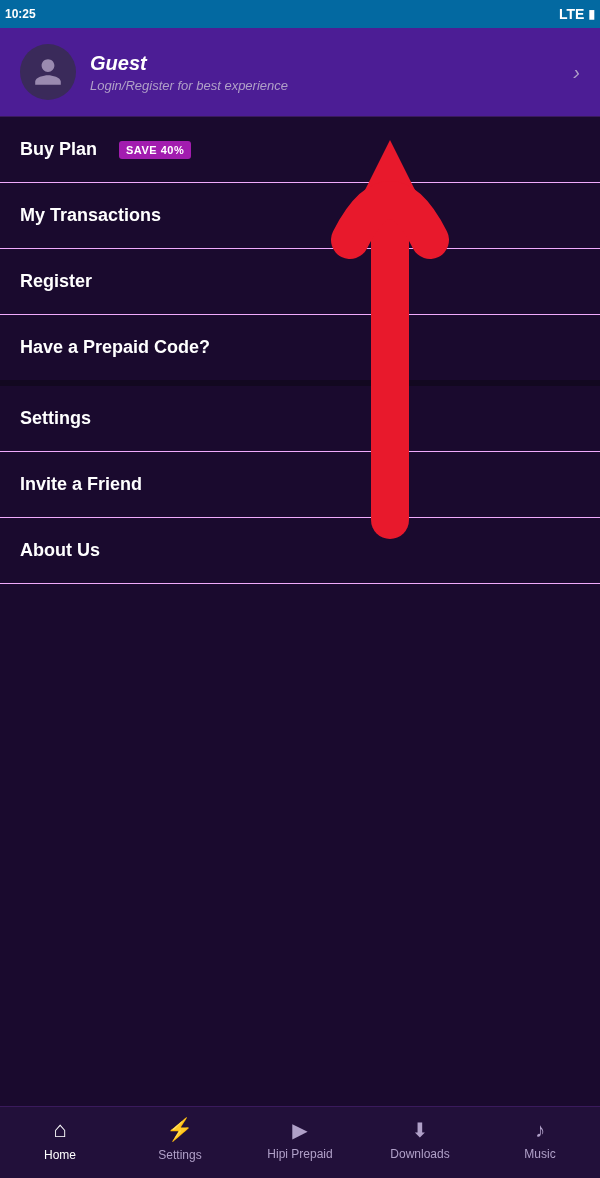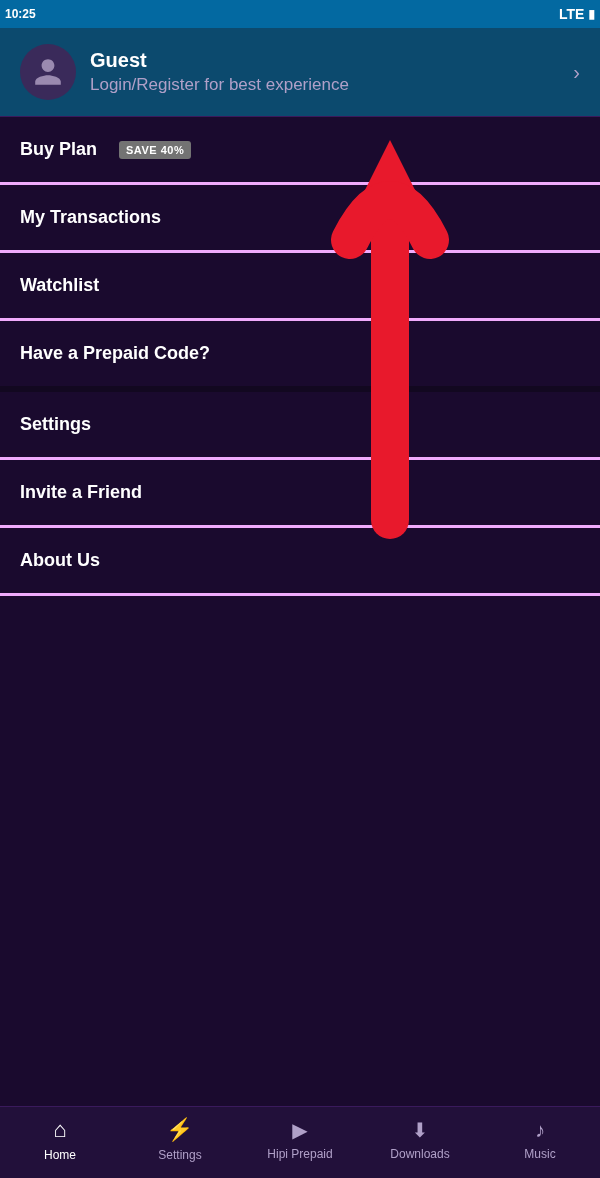--- a/index.html
+++ b/index.html
@@ -37,22 +37,23 @@
       color: #fff;
     }
     .signal-icon { font-size: 14px; }
 
     
     .user-header {
       display: flex;
       align-items: center;
       justify-content: space-between;
       padding: 16px 20px;
-      background: #0c4a6e;
+      background: #4c1d95;
       border-bottom: 1px solid #3a1a5c;
+      font-style: italic;
     }
     .user-info {
       display: flex;
       align-items: center;
       gap: 14px;
     }
     .avatar {
       width: 56px;
       height: 56px;
       border-radius: 50%;
@@ -65,53 +66,53 @@
       width: 32px;
       height: 32px;
       fill: #9a8ab0;
     }
     .user-text .name {
       font-size: 20px;
       font-weight: 700;
       color: #ffffff;
     }
     .user-text .subtitle {
-      font-size: 17px;
+      font-size: 13px;
       color: #b0a0c8;
       margin-top: 3px;
     }
     .chevron-right {
       color: #b0a0c8;
       font-size: 20px;
     }
 
     
     .menu-section {
       background: #1a0a2e;
     }
     .menu-item {
       display: flex;
       align-items: center;
       justify-content: space-between;
       padding: 22px 20px;
       cursor: pointer;
-      border-bottom: 3px solid #f0abfc;
+      border-bottom: 1px solid #f0abfc;
     }
     .menu-item-left {
       display: flex;
       align-items: center;
       gap: 12px;
     }
     .menu-label {
       font-size: 18px;
       font-weight: 700;
       color: #ffffff;
     }
     .save-badge {
-      background: #737373;
+      background: #a21caf;
       color: #ffffff;
       font-size: 11px;
       font-weight: 700;
       padding: 3px 7px;
       border-radius: 3px;
       margin-left: 10px;
       letter-spacing: 0.5px;
     }
     .thick-divider {
       height: 6px;
@@ -206,21 +207,21 @@
 
 
     <div class="menu-item">
       <div class="menu-item-left">
         <span class="menu-label">My Transactions</span>
       </div>
     </div>
 
     <div class="menu-item">
       <div class="menu-item-left">
-        <span class="menu-label">Watchlist</span>
+        <span class="menu-label">Register</span>
       </div>
     </div>
 
     <div class="menu-item" style="border-bottom: none;">
       <div class="menu-item-left">
         <span class="menu-label">Have a Prepaid Code?</span>
       </div>
     </div>
   </div>
 

